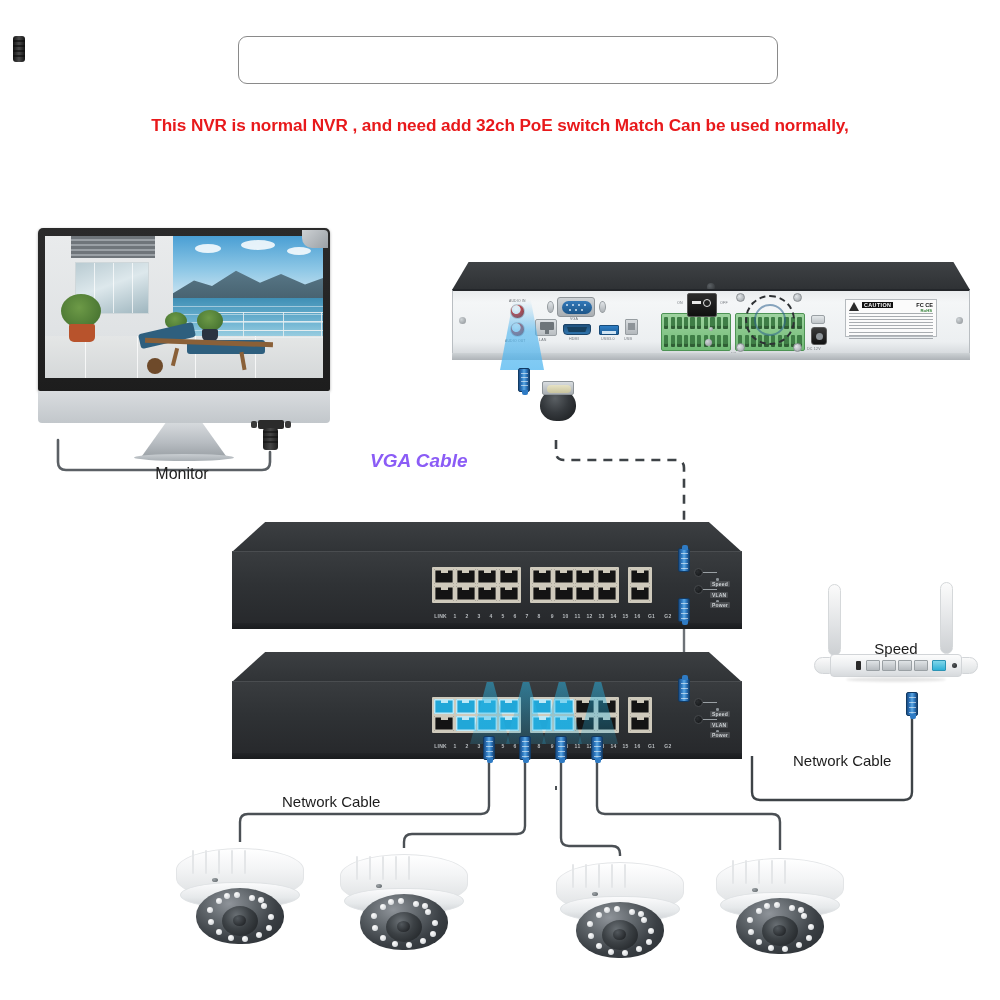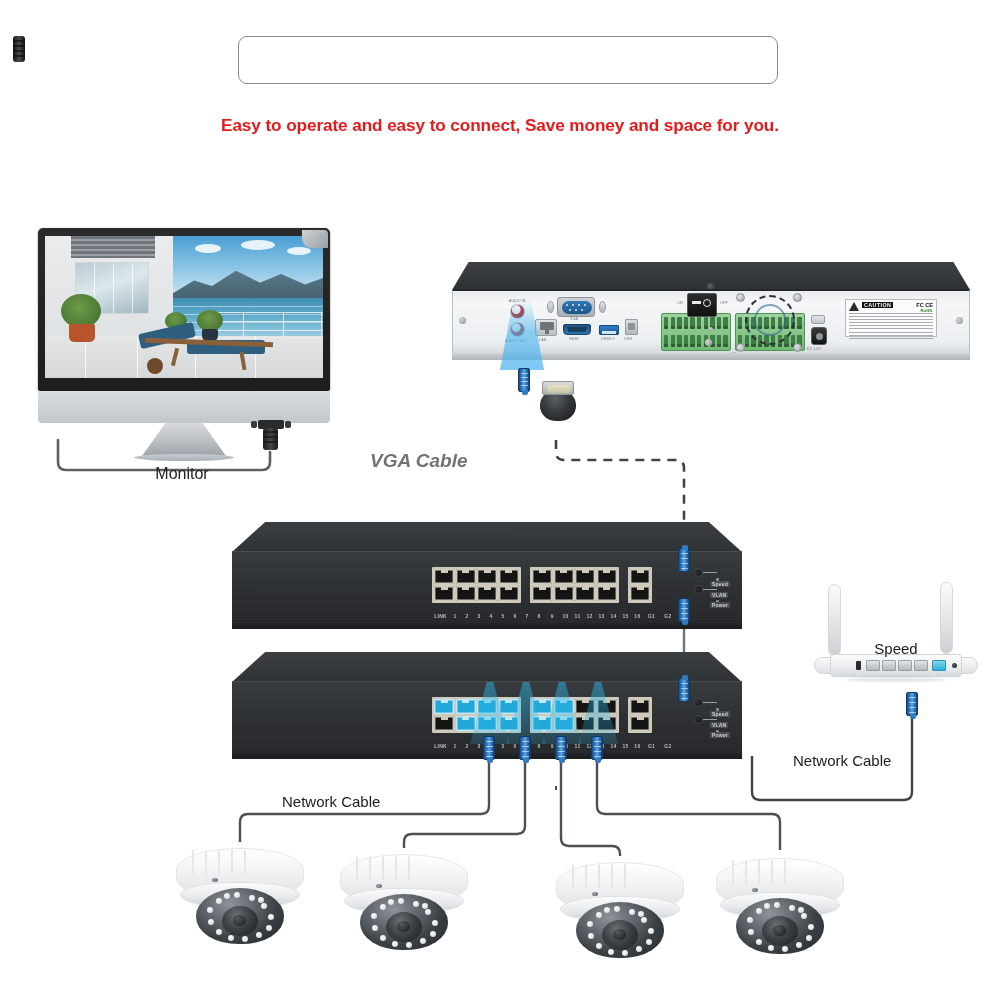--- a/index.html
+++ b/index.html
@@ -281,30 +281,30 @@
     background:radial-gradient(ellipse at 42% 30%,#5a5f63 0%,#35393d 45%,#16181a 100%);}
   .vga-shell{position:absolute;left:2px;top:0;width:32px;height:14px;border-radius:2px;
     background:linear-gradient(180deg,#d9dde0,#a9aeb2);border:1px solid #8e9498;}
   .vga-shell i{position:absolute;left:4px;top:3px;width:24px;height:8px;border-radius:4px;
     background:linear-gradient(180deg,#e6e2c4,#c9c49e);}
   .vga-tail{position:absolute;left:13px;top:36px;width:12px;height:26px;border-radius:3px;
     background:linear-gradient(90deg,#141414,#4a4a4a,#141414);}
   .vga-tail i{position:absolute;left:0;width:100%;height:2px;background:#0d0d0d;opacity:.65;}
 
   .lbl{position:absolute;font-size:15px;color:#1c1c1c;white-space:nowrap;}
-  .lbl-vga{position:absolute;font-size:19px;font-weight:bold;font-style:italic;color:#737373;}
+  .lbl-vga{position:absolute;font-size:19px;font-weight:bold;font-style:italic;color:#8b5cf6;}
 </style>
 </head>
 <body>
 
 <div id="stage">
 
   <div class="title-box"></div>
   <div class="subtitle">
-    <div>Easy to operate and easy to connect,   Save money and space for you.</div>
+    <div>This NVR is normal NVR , and need add 32ch PoE switch Match Can be used normally,</div>
   </div>
 
   <svg id="cables">
 
     <path d="M270 452 L270 462 Q270 470 262 470 L66 470 Q58 470 58 462 L58 440" fill="none" stroke="#5b6065" stroke-width="2.6" stroke-linecap="round"></path>
 
     <path d="M556 440 L556 452 Q556 460 564 460 L676 460 Q684 460 684 468 L684 548" fill="none" stroke="#3e4347" stroke-width="2.6" stroke-dasharray="9,7"></path>
 
     <path d="M524 372 L524 392" fill="none" stroke="#3e4347" stroke-width="2" stroke-dasharray="7,6"></path>
 

